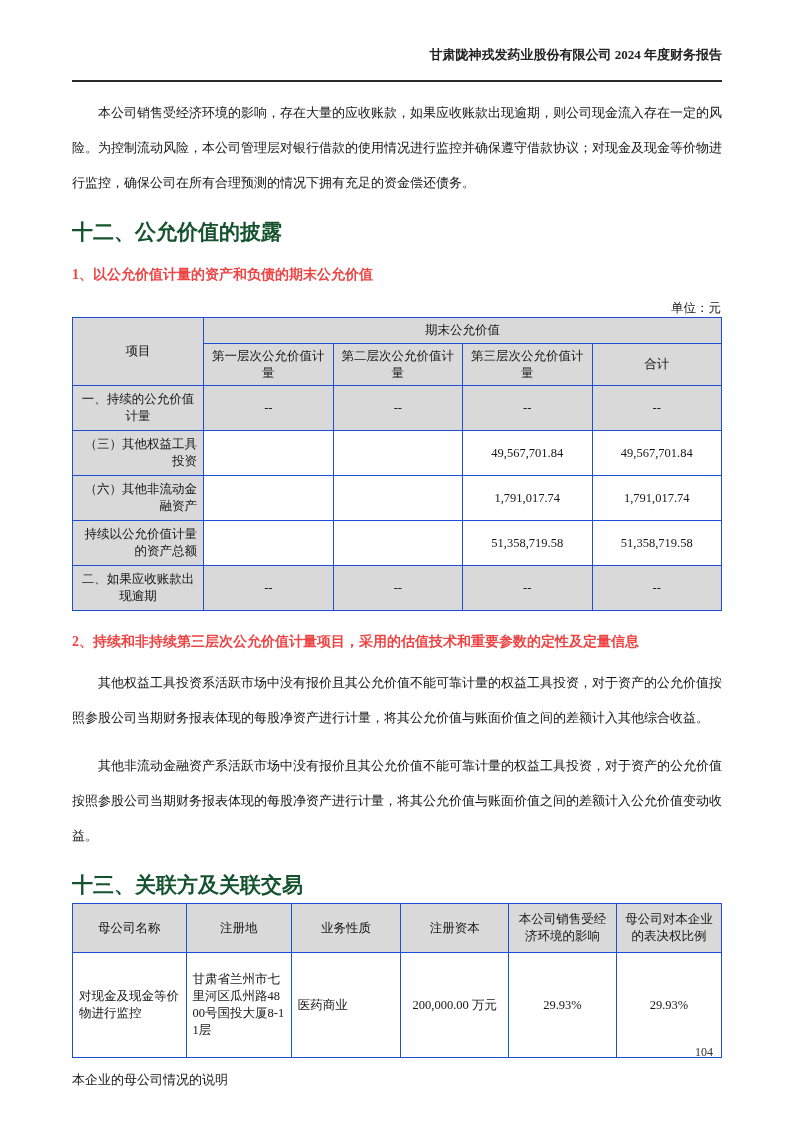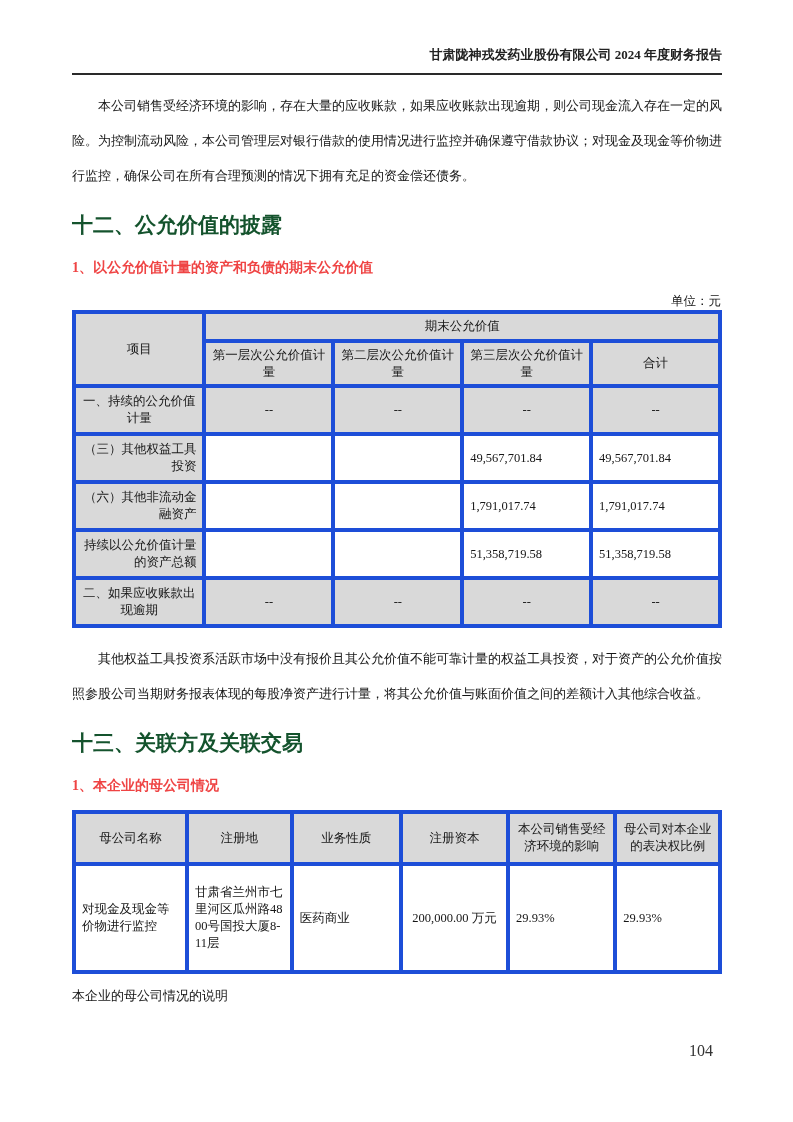--- a/index.html
+++ b/index.html
@@ -5,54 +5,54 @@
   html,body{margin:0;padding:0;background:#ffffff;}
   .page{
     width:793px;height:1122px;box-sizing:border-box;position:relative;
     background:#ffffff;color:#161616;
     padding:46px 71px 0 72px;
     font-family:"Liberation Serif","DejaVu Serif",serif;
     font-size:13px;
   }
   .page-header{
     text-align:right;font-weight:bold;font-size:13px;color:#222;
-    padding-bottom:9px;border-bottom:2px solid #2a2a2a;
+    padding-bottom:16px;border-bottom:2px solid #2a2a2a;
   }
   p.body-para{
     margin:13px 0 0 0;line-height:35px;text-align:justify;text-indent:2em;
   }
   h1.sec{
     font-size:21px;font-weight:bold;margin:20px 0 0 0;line-height:24px;color:#14532d;
   }
   h2.sub{
     font-size:14px;font-weight:bold;margin:21px 0 0 0;line-height:20px;color:#ef4444;
   }
   .unit-label{
     text-align:right;font-size:12.5px;margin:15px 1px 0 0;
   }
   table.rpt{
     width:100%;border-collapse:collapse;font-size:12.5px;table-layout:fixed;
   }
   table.rpt th,table.rpt td{
-    border:4px solid #1d4ed8;padding:2px 6px;vertical-align:middle;
+    border:1px solid #1d4ed8;padding:2px 6px;vertical-align:middle;
     font-weight:normal;line-height:17px;word-break:break-all;
   }
   table.rpt th{background:#d9d9d9;text-align:center;}
   .fv-table .grp-row th{height:21px;}
   .fv-table .hdr-row th{height:37px;}
   .fv-table td{height:40px;text-align:right;}
   .label-cell{background:#d9d9d9;text-align:left;}
   .row-gray td{background:#d9d9d9;text-align:center;}
-  td.num{text-align:left;padding-right:8px;}
+  td.num{text-align:center;padding-right:8px;}
   .parent-table th{height:44px;line-height:18px;}
   .parent-table td{height:100px;line-height:19px;}
   td.cell-left{text-align:left;vertical-align:middle;}
   td.cell-center{text-align:center;}
   .note-title{margin:12px 0 0 0;font-size:13px;line-height:20px;}
-  .page-number{position:absolute;right:80px;bottom:62px;font-size:16px;color:#333;text-align:right;}
+  .page-number{position:absolute;right:80px;bottom:62px;font-size:12px;color:#333;text-align:right;}
   .mt-table{margin-top:6px;}
 </style>
 </head>
 <body>
 
 <div class="page">
 
   <div class="page-header">
     <span>甘肃陇神戎发药业股份有限公司 2024 年度财务报告</span>
   </div>
@@ -116,24 +116,25 @@
       <tr class="row-gray">
         <td class="label-cell">二、如果应收账款出现逾期</td>
         <td>--</td>
         <td>--</td>
         <td>--</td>
         <td>--</td>
       </tr>
     </tbody>
   </table>
 
+  <h2 class="sub">2、持续和非持续第三层次公允价值计量项目，采用的估值技术和重要参数的定性及定量信息</h2>
   <p class="body-para">其他权益工具投资系活跃市场中没有报价且其公允价值不能可靠计量的权益工具投资，对于资产的公允价值按照参股公司当期财务报表体现的每股净资产进行计量，将其公允价值与账面价值之间的差额计入其他综合收益。</p>
+  <p class="body-para">其他非流动金融资产系活跃市场中没有报价且其公允价值不能可靠计量的权益工具投资，对于资产的公允价值按照参股公司当期财务报表体现的每股净资产进行计量，将其公允价值与账面价值之间的差额计入公允价值变动收益。</p>
 
   <h1 class="sec">十三、关联方及关联交易</h1>
-  <h2 class="sub" style="margin-bottom:14px;">1、本企业的母公司情况</h2>
 
   <table class="rpt parent-table mt-table">
     <colgroup>
       <col style="width:17.5%">
         <col style="width:16.2%">
         <col style="width:16.9%">
         <col style="width:16.6%">
         <col style="width:16.6%">
         <col style="width:16.2%">
     </colgroup>

